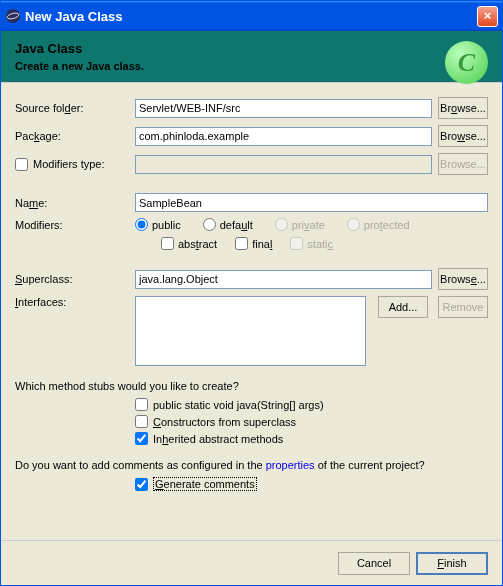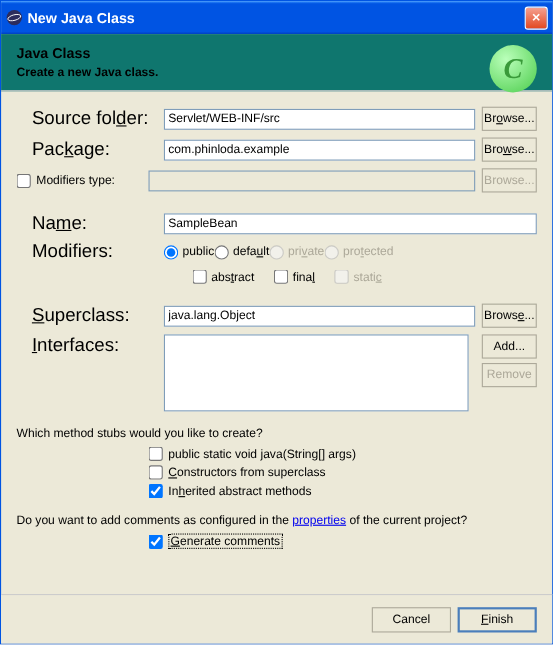--- a/index.html
+++ b/index.html
@@ -8,44 +8,44 @@
 .titlebar { height: 30px; background: linear-gradient(to bottom, #3a95ff 0%, #0054e3 8%, #0054e3 92%, #0040c0 100%); display: flex; align-items: center; padding: 0 4px; }
 .titlebar-icon { width: 16px; height: 16px; margin-right: 4px; }
 .titlebar-text { color: #fff; font-weight: bold; font-size: 13px; flex: 1; }
 .close-btn { width: 21px; height: 21px; background: linear-gradient(to bottom, #f5a191, #e24820); border: 1px solid #fff; border-radius: 3px; color: #fff; font-weight: bold; text-align: center; line-height: 18px; cursor: pointer; font-size: 13px; }
 .header { background: #0f766e; padding: 10px 14px; border-bottom: 1px solid #ccc; height: 52px; position: relative; }
 .header-title { font-size: 13px; font-weight: bold; color: #000; margin-bottom: 4px; }
 .header-desc { font-size: 11px; color: #000; font-weight: bold; }
 .header-icon { position: absolute; right: 14px; top: 10px; width: 43px; height: 43px; border-radius: 50%; background: radial-gradient(circle at 35% 30%, #baffba, #4bcc4b); display: flex; align-items: center; justify-content: center; font-size: 26px; font-weight: bold; color: #3a9a3a; font-style: italic; font-family: Georgia, serif; }
 .content { padding: 14px; }
 .row { display: flex; align-items: center; margin-bottom: 6px; }
-.label { width: 120px; font-size: 17px; margin-left: 14px; }
+.label { width: 120px; font-size: 11px; }
 .label u { text-decoration: underline; }
 .input { flex: 1; height: 19px; border: 1px solid #7f9db9; background: #fff; font-size: 11px; padding: 0 3px; font-family: Tahoma, sans-serif; }
 .btn { width: 50px; height: 22px; margin-left: 6px; background: #ece9d8; border: 1px solid #aca899; font-size: 11px; cursor: pointer; font-family: Tahoma, sans-serif; }
 .btn.disabled { color: #aca899; }
 .chk-row { display: flex; align-items: center; margin-bottom: 6px; }
 .chk-label { width: 120px; display: flex; align-items: center; font-size: 11px; }
 .chk-label input { margin-right: 5px; }
-.radio-group { display: flex; align-items: center; }
+.radio-group { display: flex; gap: 22px; align-items: center; }
 .radio-item { display: flex; align-items: center; font-size: 11px; }
 .radio-item input { margin-right: 4px; }
 .radio-item.disabled { color: #aca899; }
 .chk-inline { display: flex; gap: 18px; align-items: center; padding-left: 26px; }
 .chk-item { display: flex; align-items: center; font-size: 11px; }
 .chk-item input { margin-right: 4px; }
 .chk-item.disabled { color: #aca899; }
 .spacer { height: 12px; }
 .listbox { flex: 1; height: 70px; border: 1px solid #7f9db9; background: #fff; }
-.btncol { display: flex; flex-direction: column; gap: 4px; margin-left: 6px; }
+.btncol { display: flex; gap: 4px; margin-left: 6px; }
 .stub-section { margin-top: 14px; }
 .stub-q { font-size: 11px; margin-bottom: 6px; }
 .stub-item { margin-left: 120px; display: flex; align-items: center; font-size: 11px; margin-bottom: 4px; }
 .stub-item input { margin-right: 5px; }
-.link { color: #0000ee; text-decoration: underline; cursor: pointer; }
+.link { color: #0000ee; cursor: pointer; }
 .gen-comments { border: 1px dotted #000; padding: 0 1px; }
 .footer { position: absolute; bottom: 0; left: 0; right: 0; height: 45px; border-top: 1px solid #ccc; display: flex; justify-content: flex-end; align-items: center; padding: 0 14px; gap: 6px; background: #ece9d8; }
 .footer-btn { width: 72px; height: 23px; background: #ece9d8; border: 1px solid #aca899; font-size: 11px; cursor: pointer; font-family: Tahoma, sans-serif; }
 .footer-btn.default { border: 2px solid #4a7ebb; box-shadow: inset 0 0 0 1px #ece9d8; }
 .input.disabled { background: #ece9d8; }
 .interfaces-row { display: flex; align-items: flex-start; margin-bottom: 6px; }
 </style>
 </head>
 <body>
 

